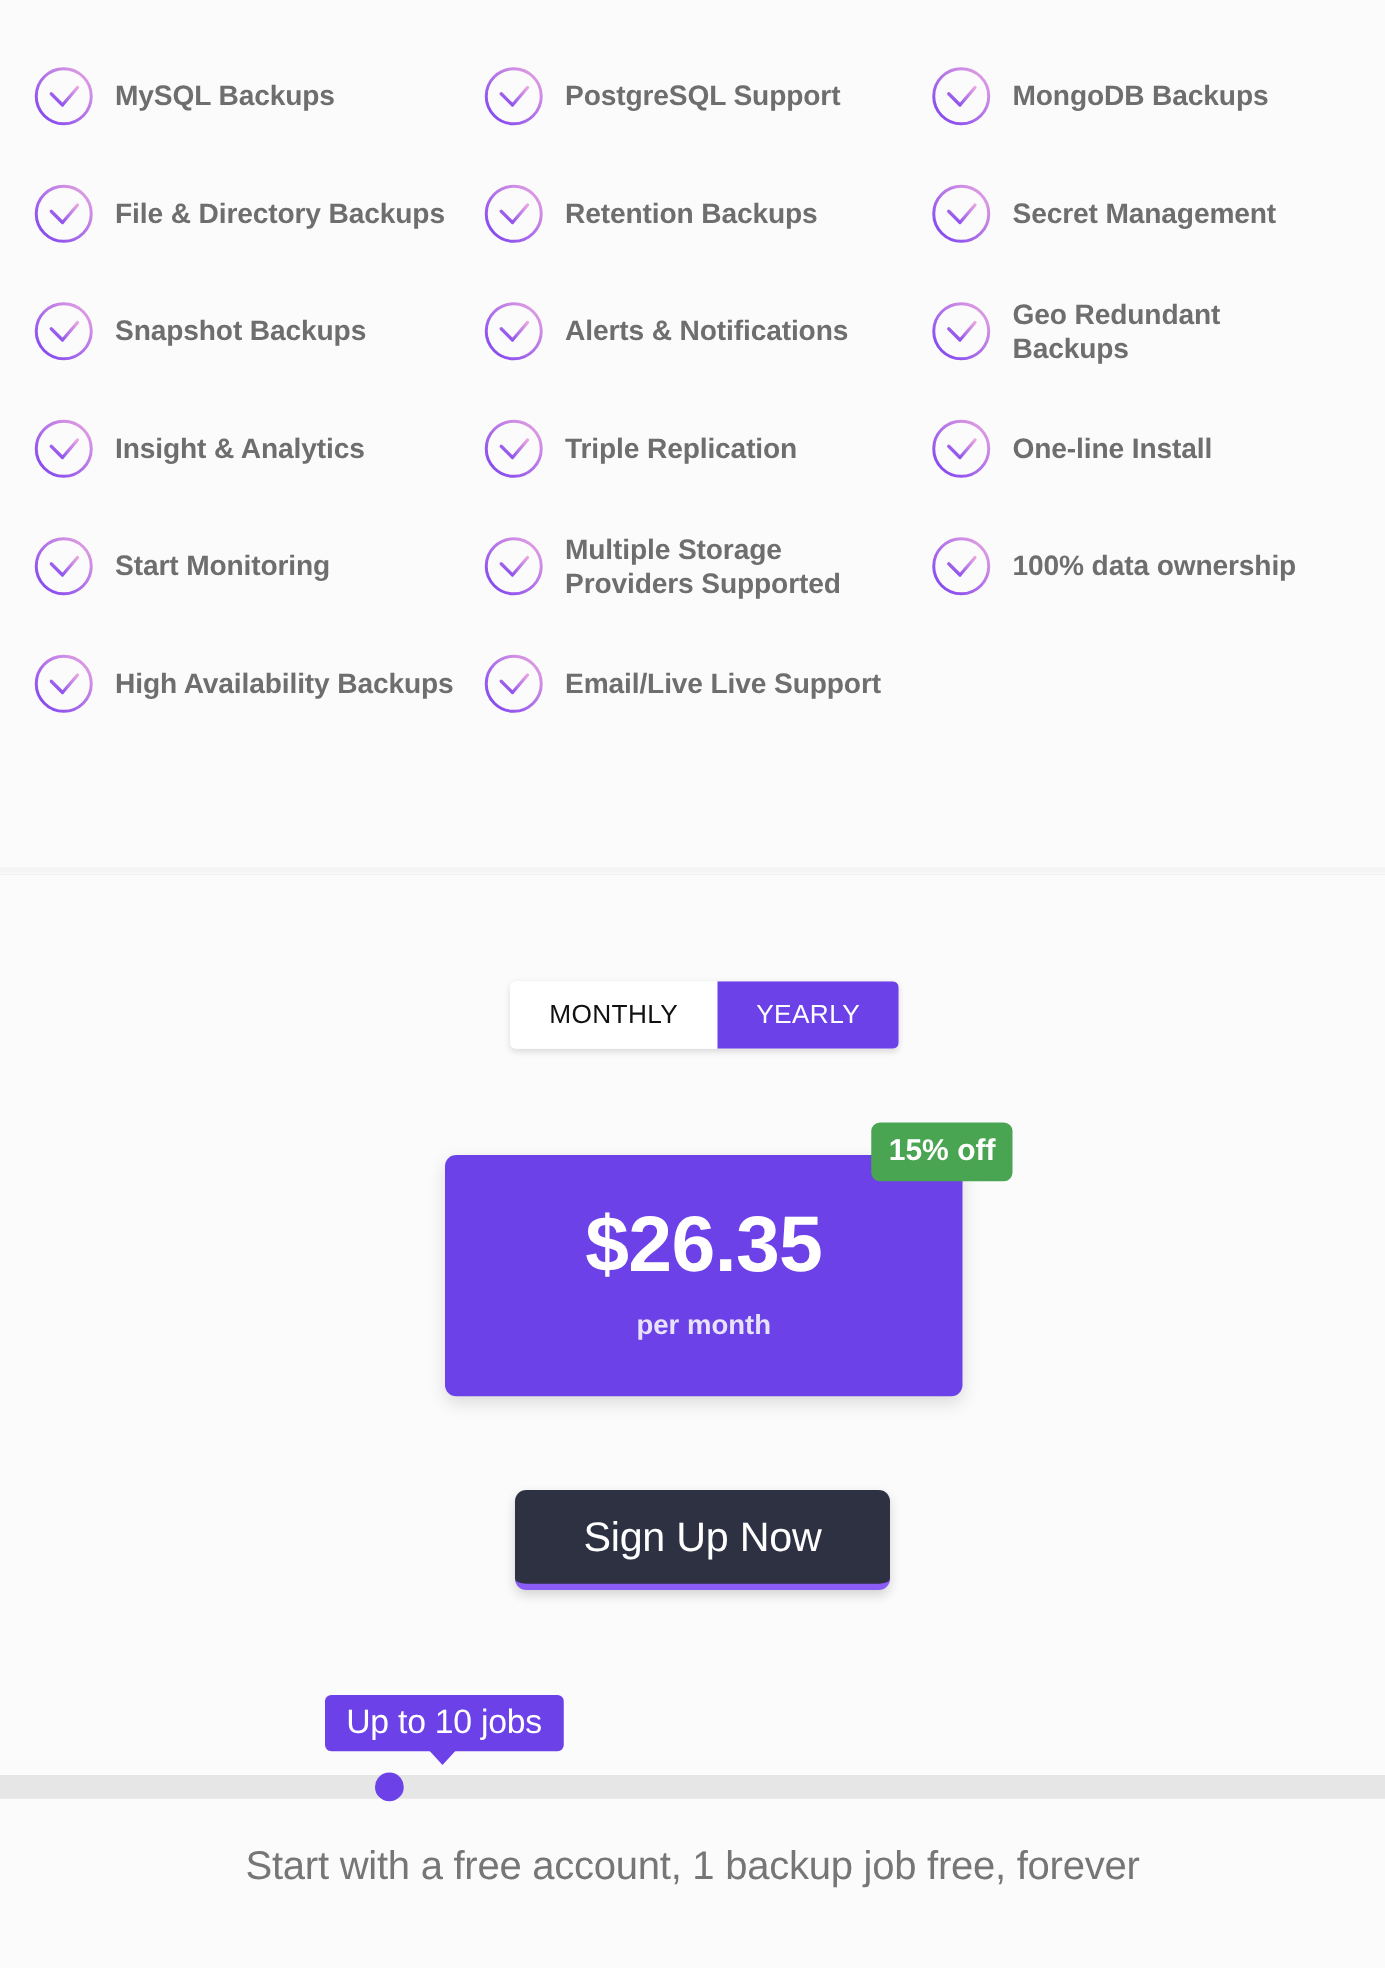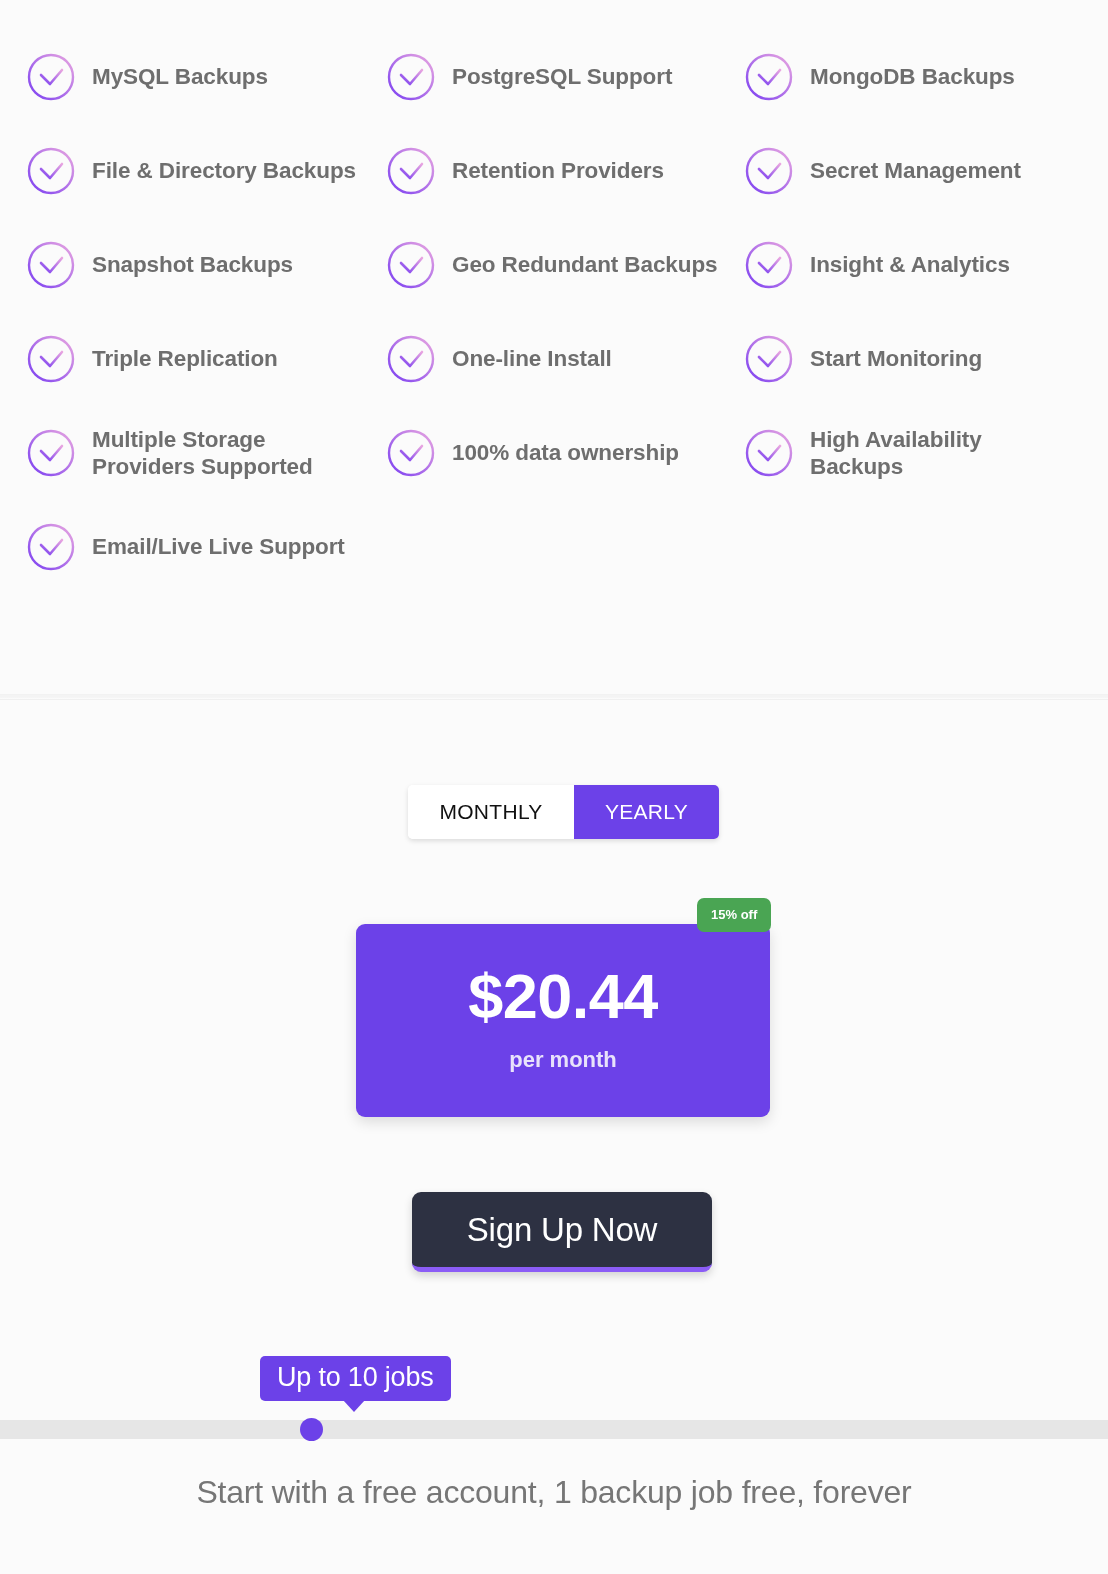--- a/index.html
+++ b/index.html
@@ -146,21 +146,21 @@
     font-weight: bold;
     color: #e8e2fb;
     margin-top: 19px;
   }
   .discount-badge {
     position: absolute;
     left: 341px;
     top: -26px;
     background: #4aa553;
     color: #ffffff;
-    font-size: 13px;
+    font-size: 24px;
     font-weight: bold;
     padding: 9px 14px 10px 14px;
     border-radius: 7px;
     white-space: nowrap;
   }
 
   
   .signup-button {
     position: absolute;
     left: 412px;
@@ -298,21 +298,21 @@
         <span class="feature-label">File &amp; Directory Backups</span>
       </div>
 
       <div class="feature-item">
         <span class="icon-wrap">
           <svg class="check-icon" viewBox="0 0 50 50" aria-hidden="true">
             <circle cx="25" cy="25" r="22" fill="none" stroke="url(#g0)" stroke-width="2.4"></circle>
             <polyline points="15,23 24,32 36,18" fill="none" stroke="url(#g0)" stroke-width="2.6" stroke-linecap="round" stroke-linejoin="round"></polyline>
           </svg>
         </span>
-        <span class="feature-label">Retention Providers</span>
+        <span class="feature-label">Retention Backups</span>
       </div>
 
       <div class="feature-item">
         <span class="icon-wrap">
           <svg class="check-icon" viewBox="0 0 50 50" aria-hidden="true">
             <circle cx="25" cy="25" r="22" fill="none" stroke="url(#g0)" stroke-width="2.4"></circle>
             <polyline points="15,23 24,32 36,18" fill="none" stroke="url(#g0)" stroke-width="2.6" stroke-linecap="round" stroke-linejoin="round"></polyline>
           </svg>
         </span>
         <span class="feature-label">Secret Management</span>
@@ -321,20 +321,29 @@
       <div class="feature-item">
         <span class="icon-wrap">
           <svg class="check-icon" viewBox="0 0 50 50" aria-hidden="true">
             <circle cx="25" cy="25" r="22" fill="none" stroke="url(#g0)" stroke-width="2.4"></circle>
             <polyline points="15,23 24,32 36,18" fill="none" stroke="url(#g0)" stroke-width="2.6" stroke-linecap="round" stroke-linejoin="round"></polyline>
           </svg>
         </span>
         <span class="feature-label">Snapshot Backups</span>
       </div>
 
+      <div class="feature-item">
+        <span class="icon-wrap">
+          <svg class="check-icon" viewBox="0 0 50 50" aria-hidden="true">
+            <circle cx="25" cy="25" r="22" fill="none" stroke="url(#g0)" stroke-width="2.4"></circle>
+            <polyline points="15,23 24,32 36,18" fill="none" stroke="url(#g0)" stroke-width="2.6" stroke-linecap="round" stroke-linejoin="round"></polyline>
+          </svg>
+        </span>
+        <span class="feature-label">Alerts &amp; Notifications</span>
+      </div>
 
       <div class="feature-item">
         <span class="icon-wrap">
           <svg class="check-icon" viewBox="0 0 50 50" aria-hidden="true">
             <circle cx="25" cy="25" r="22" fill="none" stroke="url(#g0)" stroke-width="2.4"></circle>
             <polyline points="15,23 24,32 36,18" fill="none" stroke="url(#g0)" stroke-width="2.6" stroke-linecap="round" stroke-linejoin="round"></polyline>
           </svg>
         </span>
         <span class="feature-label">Geo Redundant Backups</span>
       </div>
@@ -427,21 +436,21 @@
 
   <section class="pricing-section"></section>
 
   <div class="billing-toggle">
     <div class="toggle-opt monthly">MONTHLY</div>
     <div class="toggle-opt yearly">YEARLY</div>
   </div>
 
   <div class="price-card-wrap">
     <div class="price-card">
-      <div class="price-amount">$20.44</div>
+      <div class="price-amount">$26.35</div>
       <div class="price-period">per month</div>
     </div>
     <div class="discount-badge">15% off</div>
   </div>
 
   <button class="signup-button">Sign Up Now</button>
 
   <div class="jobs-slider">
     <div class="slider-tooltip">Up to 10 jobs</div>
     <div class="slider-track"></div>

